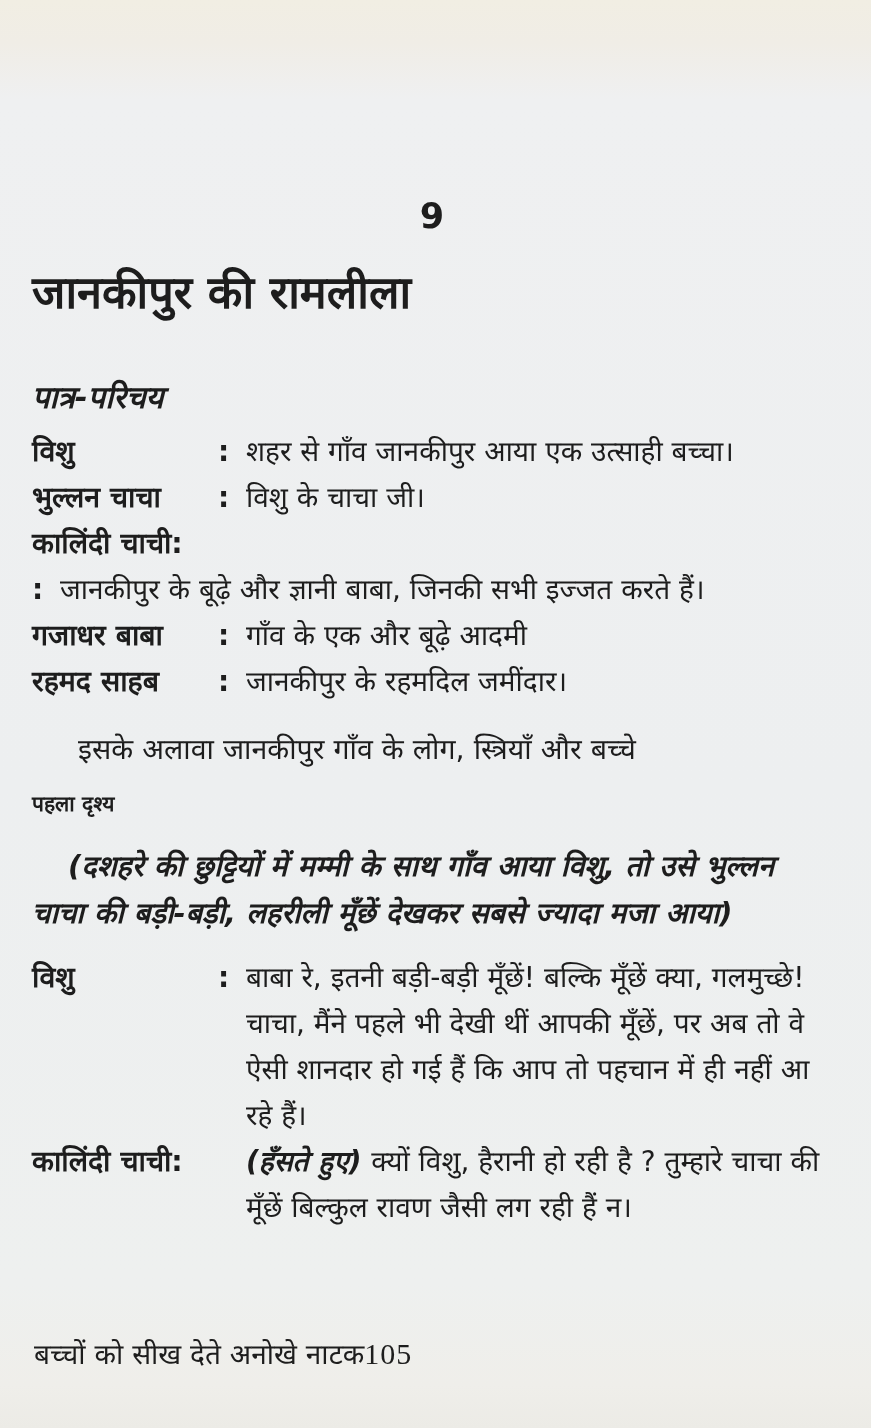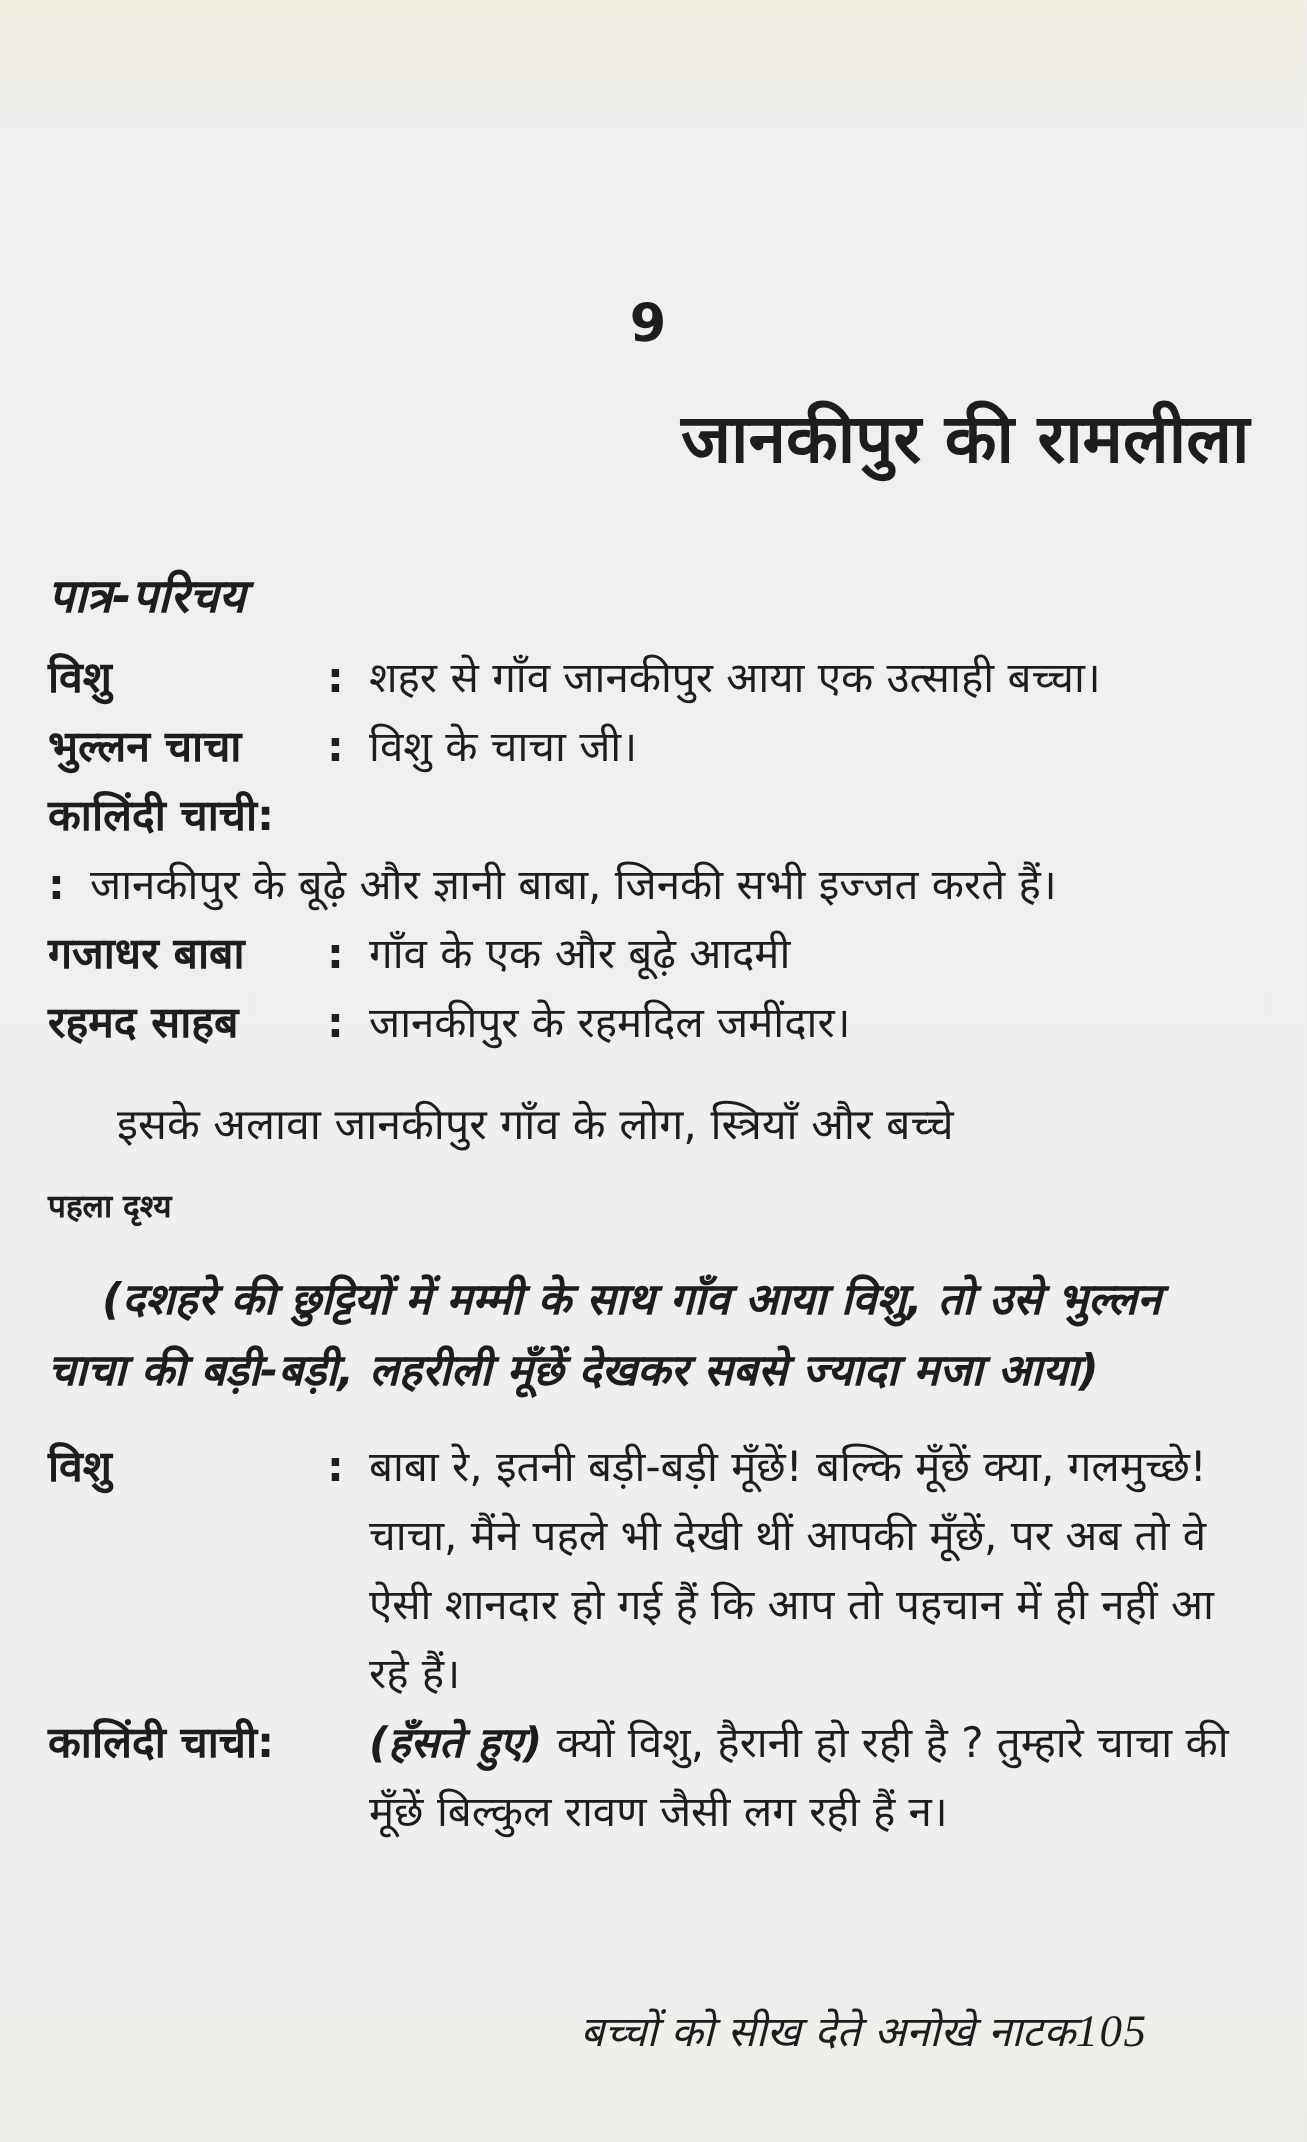--- a/index.html
+++ b/index.html
@@ -21,21 +21,21 @@
   }
   .chapter-number {
     padding-top: 196px;
     text-align: center;
     font-size: 35px;
     font-weight: bold;
     letter-spacing: 1px;
   }
   .title {
     margin-top: 24px;
-    text-align: right;
+    text-align: left;
     font-size: 45px;
     font-weight: bold;
   }
   .cast-heading {
     margin-top: 54px;
     font-size: 31px;
     font-weight: bold;
     font-style: italic;
   }
   .row { display: flex; line-height: 46px; font-size: 28px; }
@@ -63,23 +63,22 @@
     text-indent: 36px;
   }
   .dialogues { margin-top: 18px; }
   .note { font-style: italic; font-weight: bold; }
   .footer {
     position: absolute;
     left: 34px;
     right: 106px;
     top: 1334px;
     display: flex;
-    justify-content: flex-end;
+    justify-content: flex-start;
     align-items: baseline;
-    font-style: italic;
     font-size: 28px;
   }
   .footer .num {
     font-family: "Liberation Serif", "DejaVu Serif", serif;
     font-size: 30px;
     letter-spacing: 1px;
   }
 </style>
 </head>
 <body>

